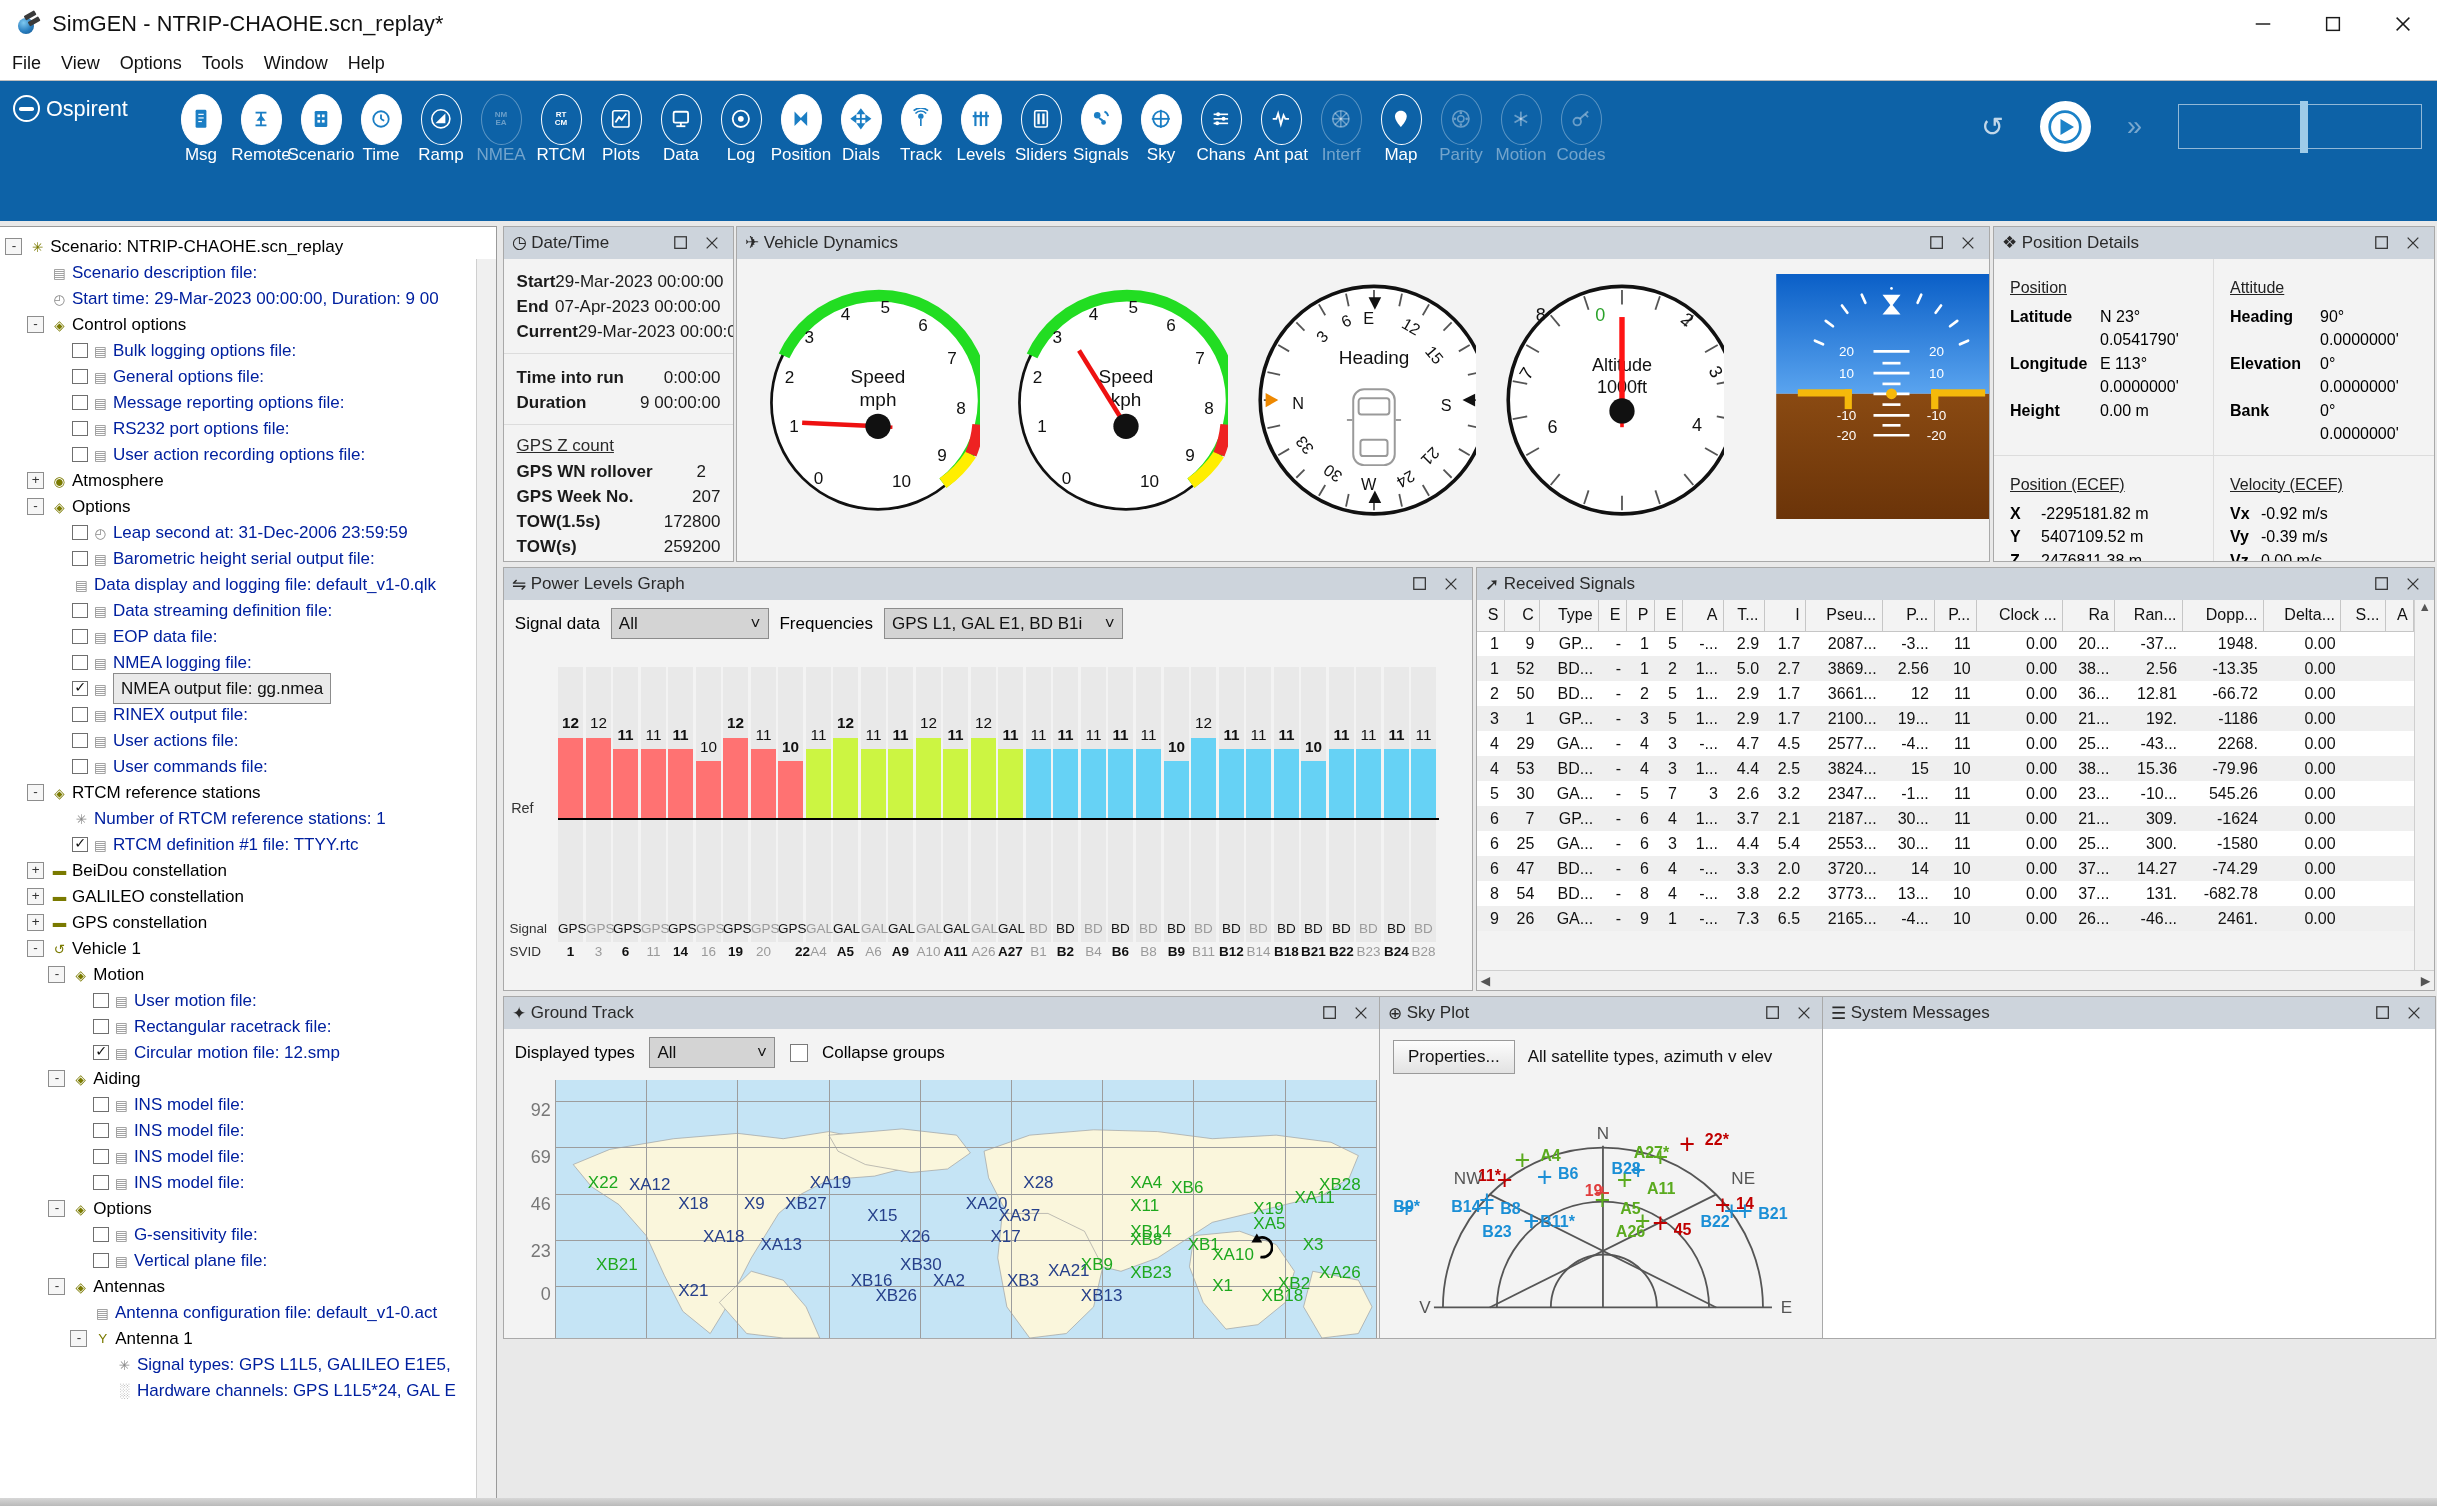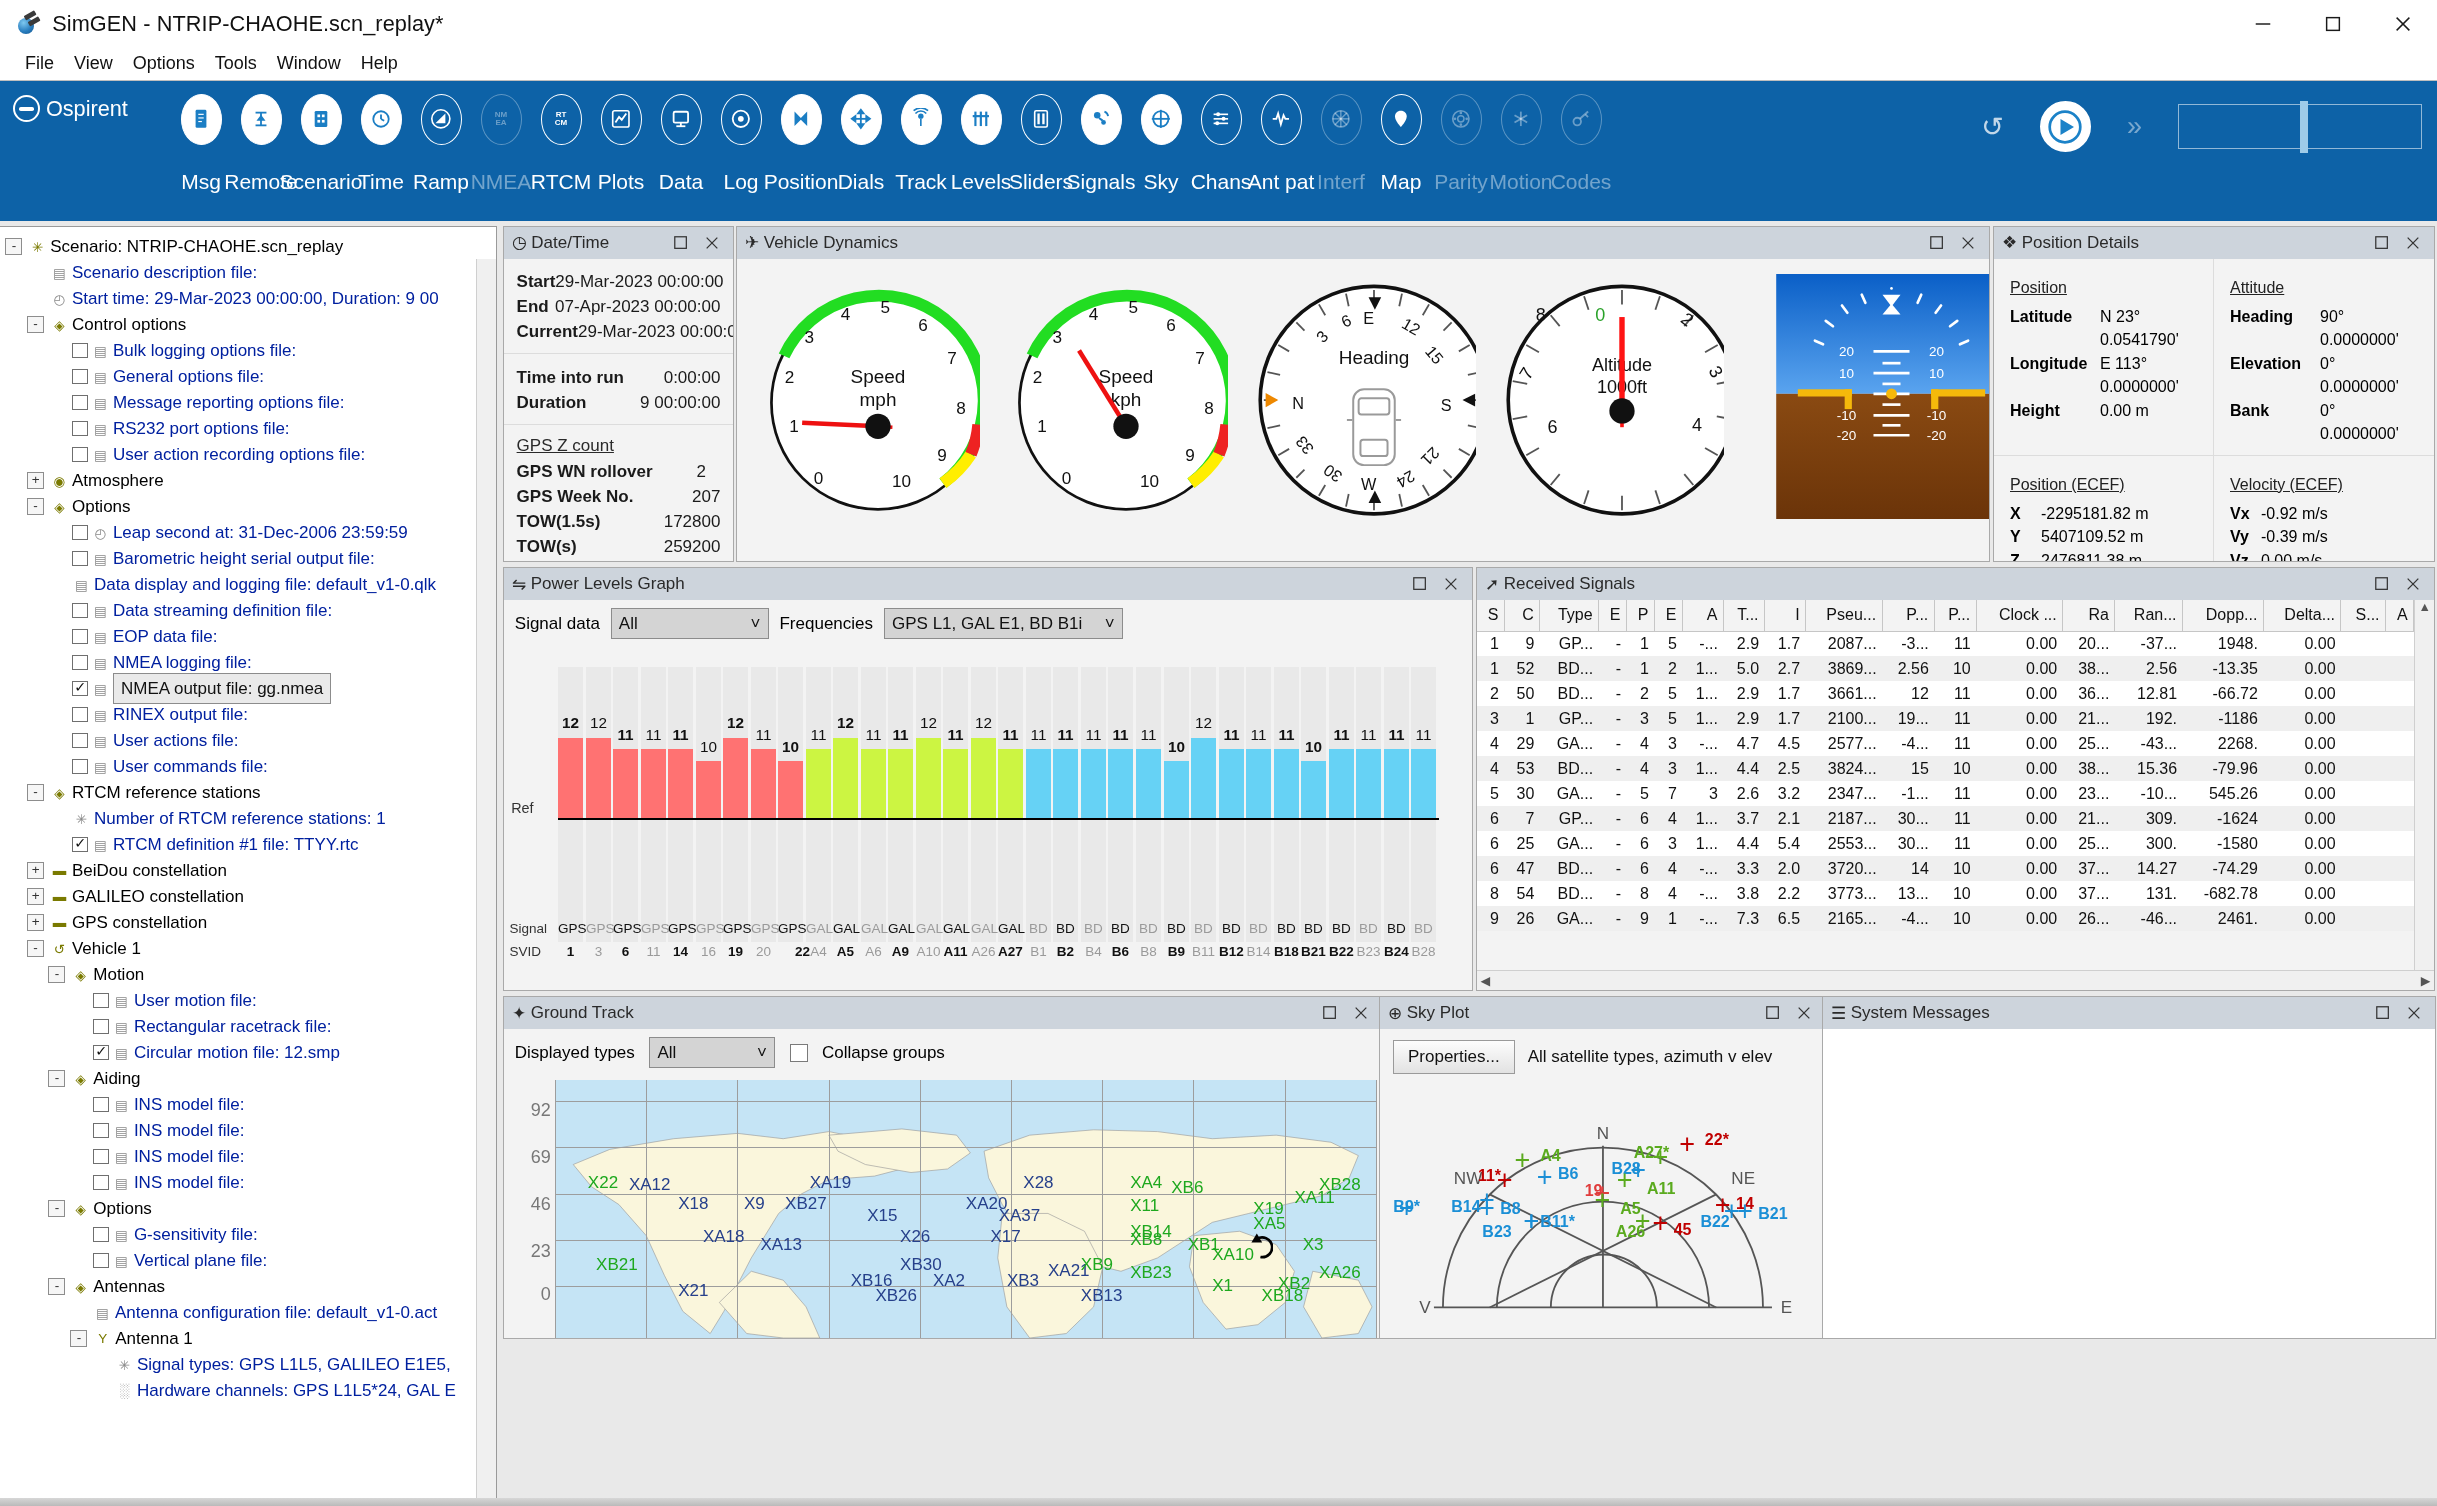--- a/index.html
+++ b/index.html
@@ -24,37 +24,37 @@
   }
   .titlebar .app-icon .panel1 { left:10px; top:2.7px; transform:rotate(-30deg); }
   .titlebar .app-icon .panel2 { left:13.5px; top:9px; transform:rotate(-30deg); }
   .titlebar .title { font-size:21.7px; color:#111; letter-spacing:0.1px; }
   .titlebar .spacer { flex:1; }
   .winbtn { width:70px; height:47px; display:flex; align-items:center; justify-content:center;
             font-size:18px; color:#1a1a1a; }
   .winbtn svg { display:block; }
 
   
-  .menubar { height:34px; display:flex; align-items:center; padding-left:15px; gap:0;
+  .menubar { height:34px; display:flex; align-items:center; padding-left:2px; gap:0;
              background:#fff; border-bottom:0.9px solid #bfbfbf; }
   .menubar .mi { font-size:18px; color:#111; padding:3.6px 10px; }
 
   
   .ribbon { height:140px; background:#0d62a7; position:relative; display:flex; align-items:flex-start; }
   .brand { width:171px; padding-top:14.4px; padding-left:12.6px; color:#fff; font-size:21.7px;
            display:flex; align-items:center; gap:6.3px; }
   .brand .bmark { width:27px; height:27px; border-radius:50%; border:2.7px solid #fff; position:relative; }
   .brand .bmark:after { content:""; position:absolute; left:4.5px; top:10px; width:15.3px; height:3.6px;
                         background:#fff; border-radius:1.8px; }
   .tools { display:flex; align-items:flex-start; padding-top:12.6px; }
   .tool { width:60px; display:flex; flex-direction:column; align-items:center; }
   .tool .ic { width:41px; height:51px; border-radius:50%/50%; border:1.8px solid #ffffff;
               display:flex; align-items:center; justify-content:center; color:#fff; }
   .tool.filled .ic { background:#fff; color:#1b7ec4; border-color:#fff; }
-  .tool .lbl { margin-top:25px; font-size:21px; color:#fff; white-space:nowrap; }
+  .tool .lbl { margin-top:0; font-size:17px; color:#fff; white-space:nowrap; }
   .tool.dim .ic { border-color:rgba(255,255,255,.33); color:rgba(255,255,255,.38); }
   .tool.dim .lbl { color:rgba(255,255,255,.42); }
   .tool .ic svg { display:block; }
   .tool .ic .txt2 { font-size:8px; line-height:8px; text-align:center; font-weight:bold; }
 
   .runbar { position:absolute; right:16px; top:20px; display:flex; align-items:center; gap:36px; }
   .runbar .rew { color:rgba(255,255,255,.75); font-size:27px; }
   .runbar .play { width:51px; height:51px; border-radius:50%; border:2.7px solid #fff; background:#fff;
                   display:flex; align-items:center; justify-content:center; }
   .runbar .ff { color:rgba(255,255,255,.45); font-size:27px; }

